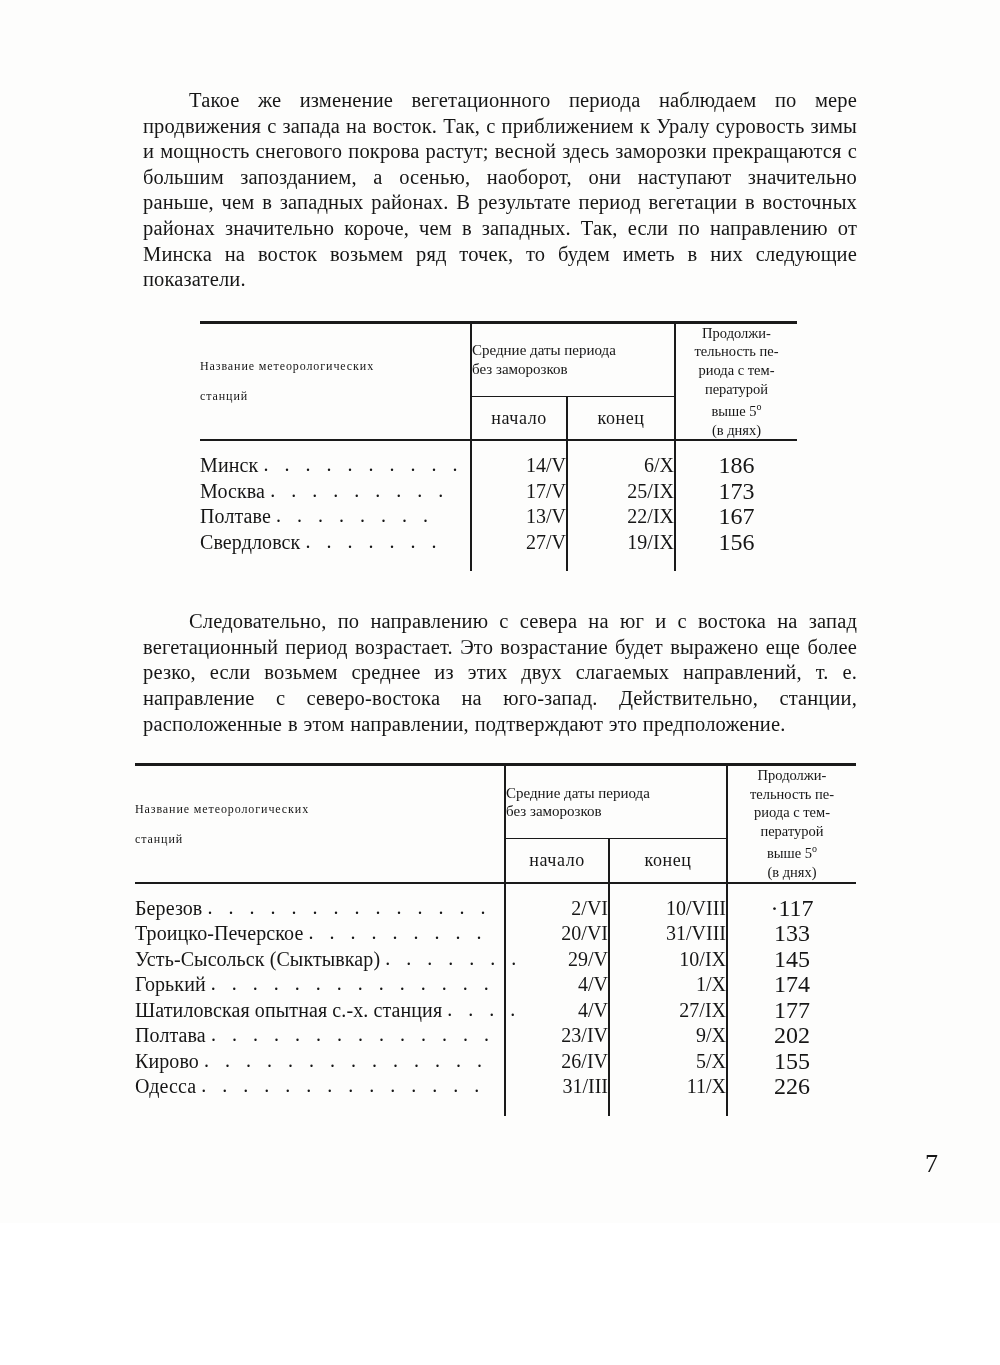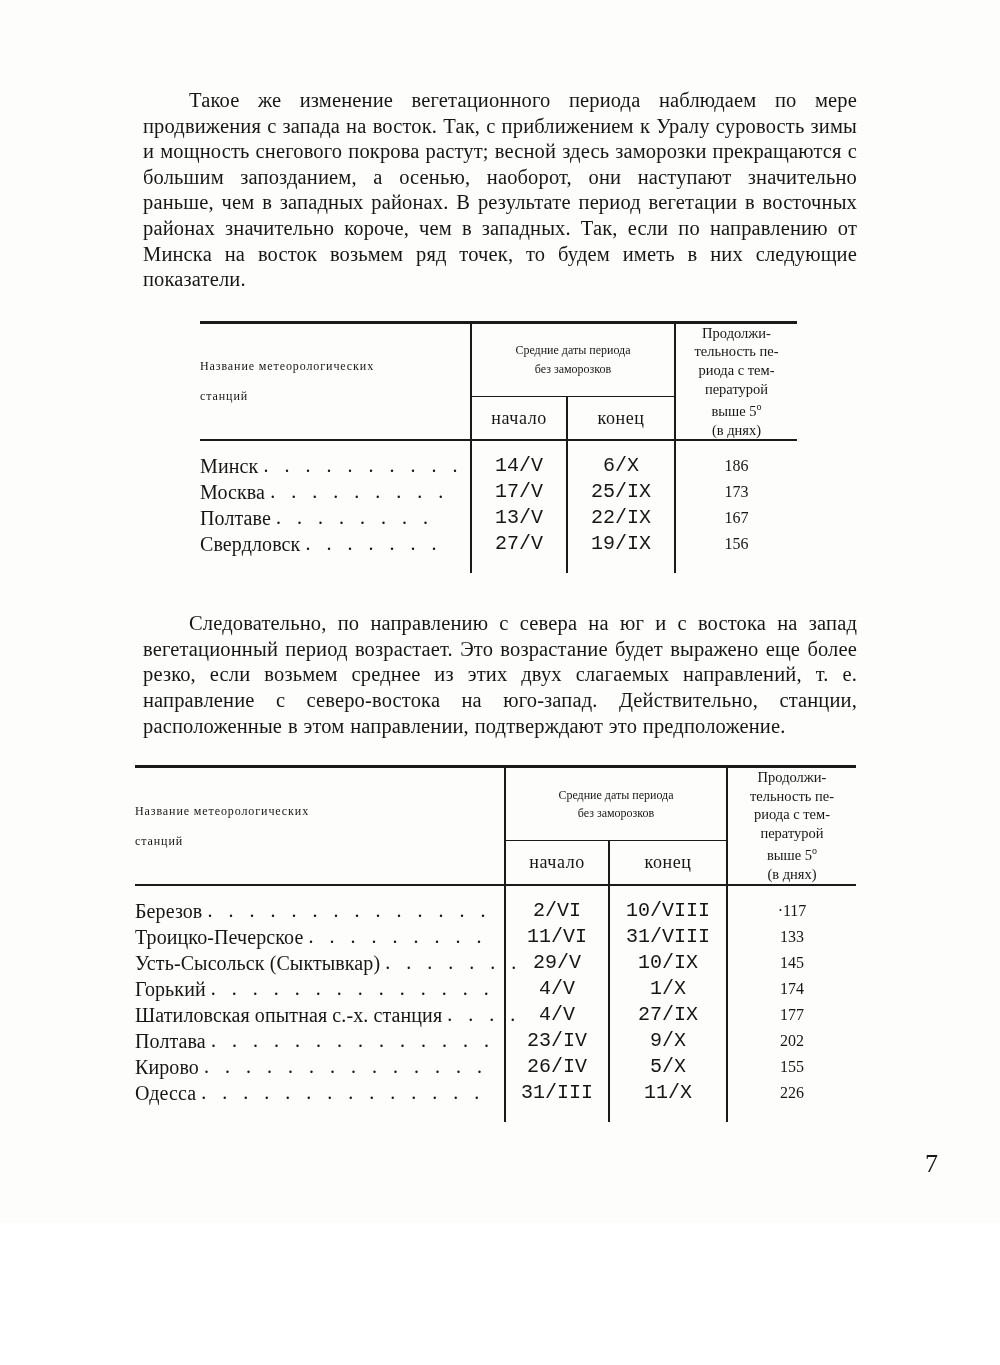--- a/index.html
+++ b/index.html
@@ -55,22 +55,21 @@
   
   .h-name {
     text-align: left;
     font-size: 12px;
     letter-spacing: 0.9px;
     line-height: 30px;
     padding: 6px 4px 6px 4px;
   }
   .h-name .l2 { display: block; }
   .h-group {
-    text-align: center;
-    font-size: 12px;
+    font-size: 15px;
     line-height: 18.5px;
     padding: 9px 6px 6px 6px;
   }
   .h-sub {
     text-align: center;
     font-size: 18px;
     letter-spacing: 0.6px;
     padding: 8px 4px 10px 4px;
   }
   .h-dur {
@@ -79,36 +78,35 @@
     line-height: 18.6px;
     padding: 8px 4px 8px 4px;
   }
   .h-dur sup { font-size: 10px; vertical-align: super; }
 
   .vl { border-left: 2px solid #1a1a1a; }
 
   
   td.c-station {
     font-size: 20px;
-    line-height: 26px;
+    line-height: 21px;
     white-space: nowrap;
     padding-left: 2px;
     padding-right: 8px;
     letter-spacing: 0.1px;
   }
   td.c-num {
     font-size: 20px;
     line-height: 25.5px;
-    text-align: center;
+    text-align: right;
     padding-right: 17px;
     white-space: nowrap;
-    font-family: Liberation Mono, monospace;
   }
   td.c-days {
-    font-size: 16px;
+    font-size: 24px;
     line-height: 25.5px;
     text-align: center;
     white-space: nowrap;
   }
   .leaders {
     display: inline-block;
     letter-spacing: 5.5px;
     font-size: 20px;
     position: relative;
     top: -1px;
@@ -278,21 +276,21 @@
               <td class="vl"></td>
             </tr>
           <tr>
             <td class="c-station"><span>Березов</span> <span class="leaders">. . . . . . . . . . . . . .</span></td>
             <td class="c-num vl">2/VI</td>
             <td class="c-num vl">10/VIII</td>
             <td class="c-days vl">·117</td>
           </tr>
           <tr>
             <td class="c-station"><span>Троицко-Печерское</span> <span class="leaders">. . . . . . . . .</span></td>
-            <td class="c-num vl">11/VI</td>
+            <td class="c-num vl">20/VI</td>
             <td class="c-num vl">31/VIII</td>
             <td class="c-days vl">133</td>
           </tr>
           <tr>
             <td class="c-station"><span>Усть-Сысольск (Сыктывкар)</span> <span class="leaders">. . . . . . .</span></td>
             <td class="c-num vl">29/V</td>
             <td class="c-num vl">10/IX</td>
             <td class="c-days vl">145</td>
           </tr>
           <tr>

